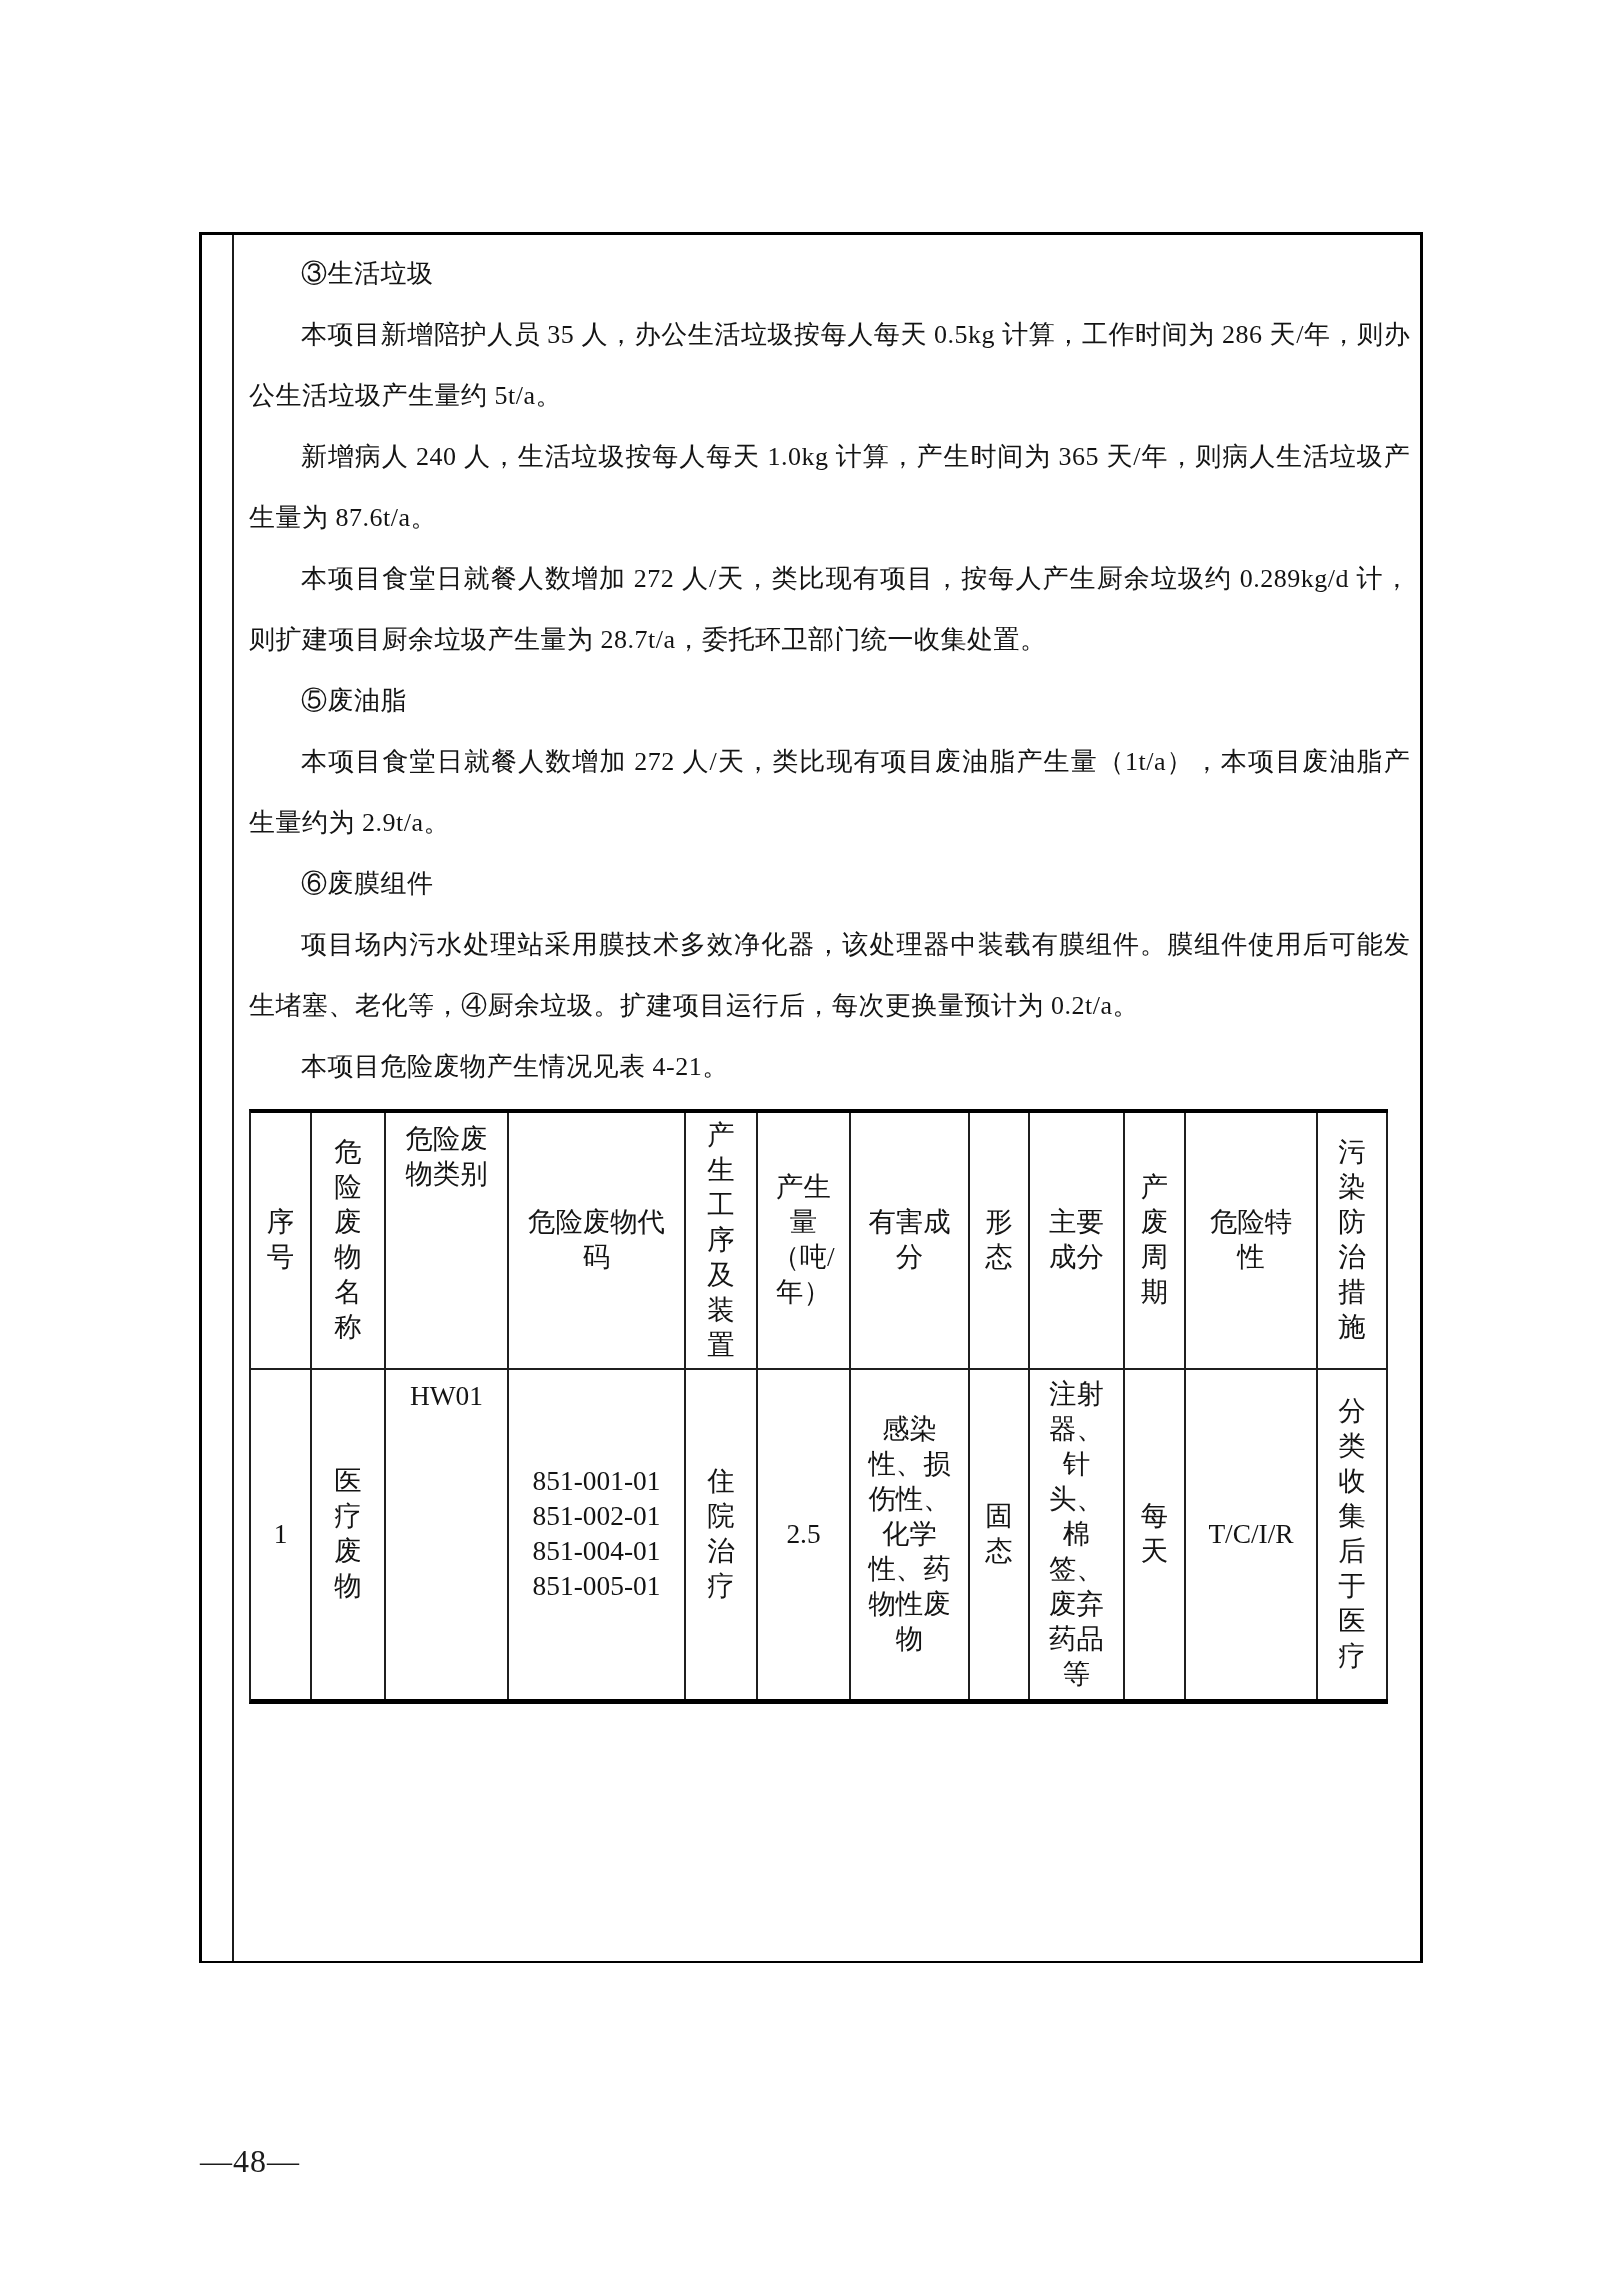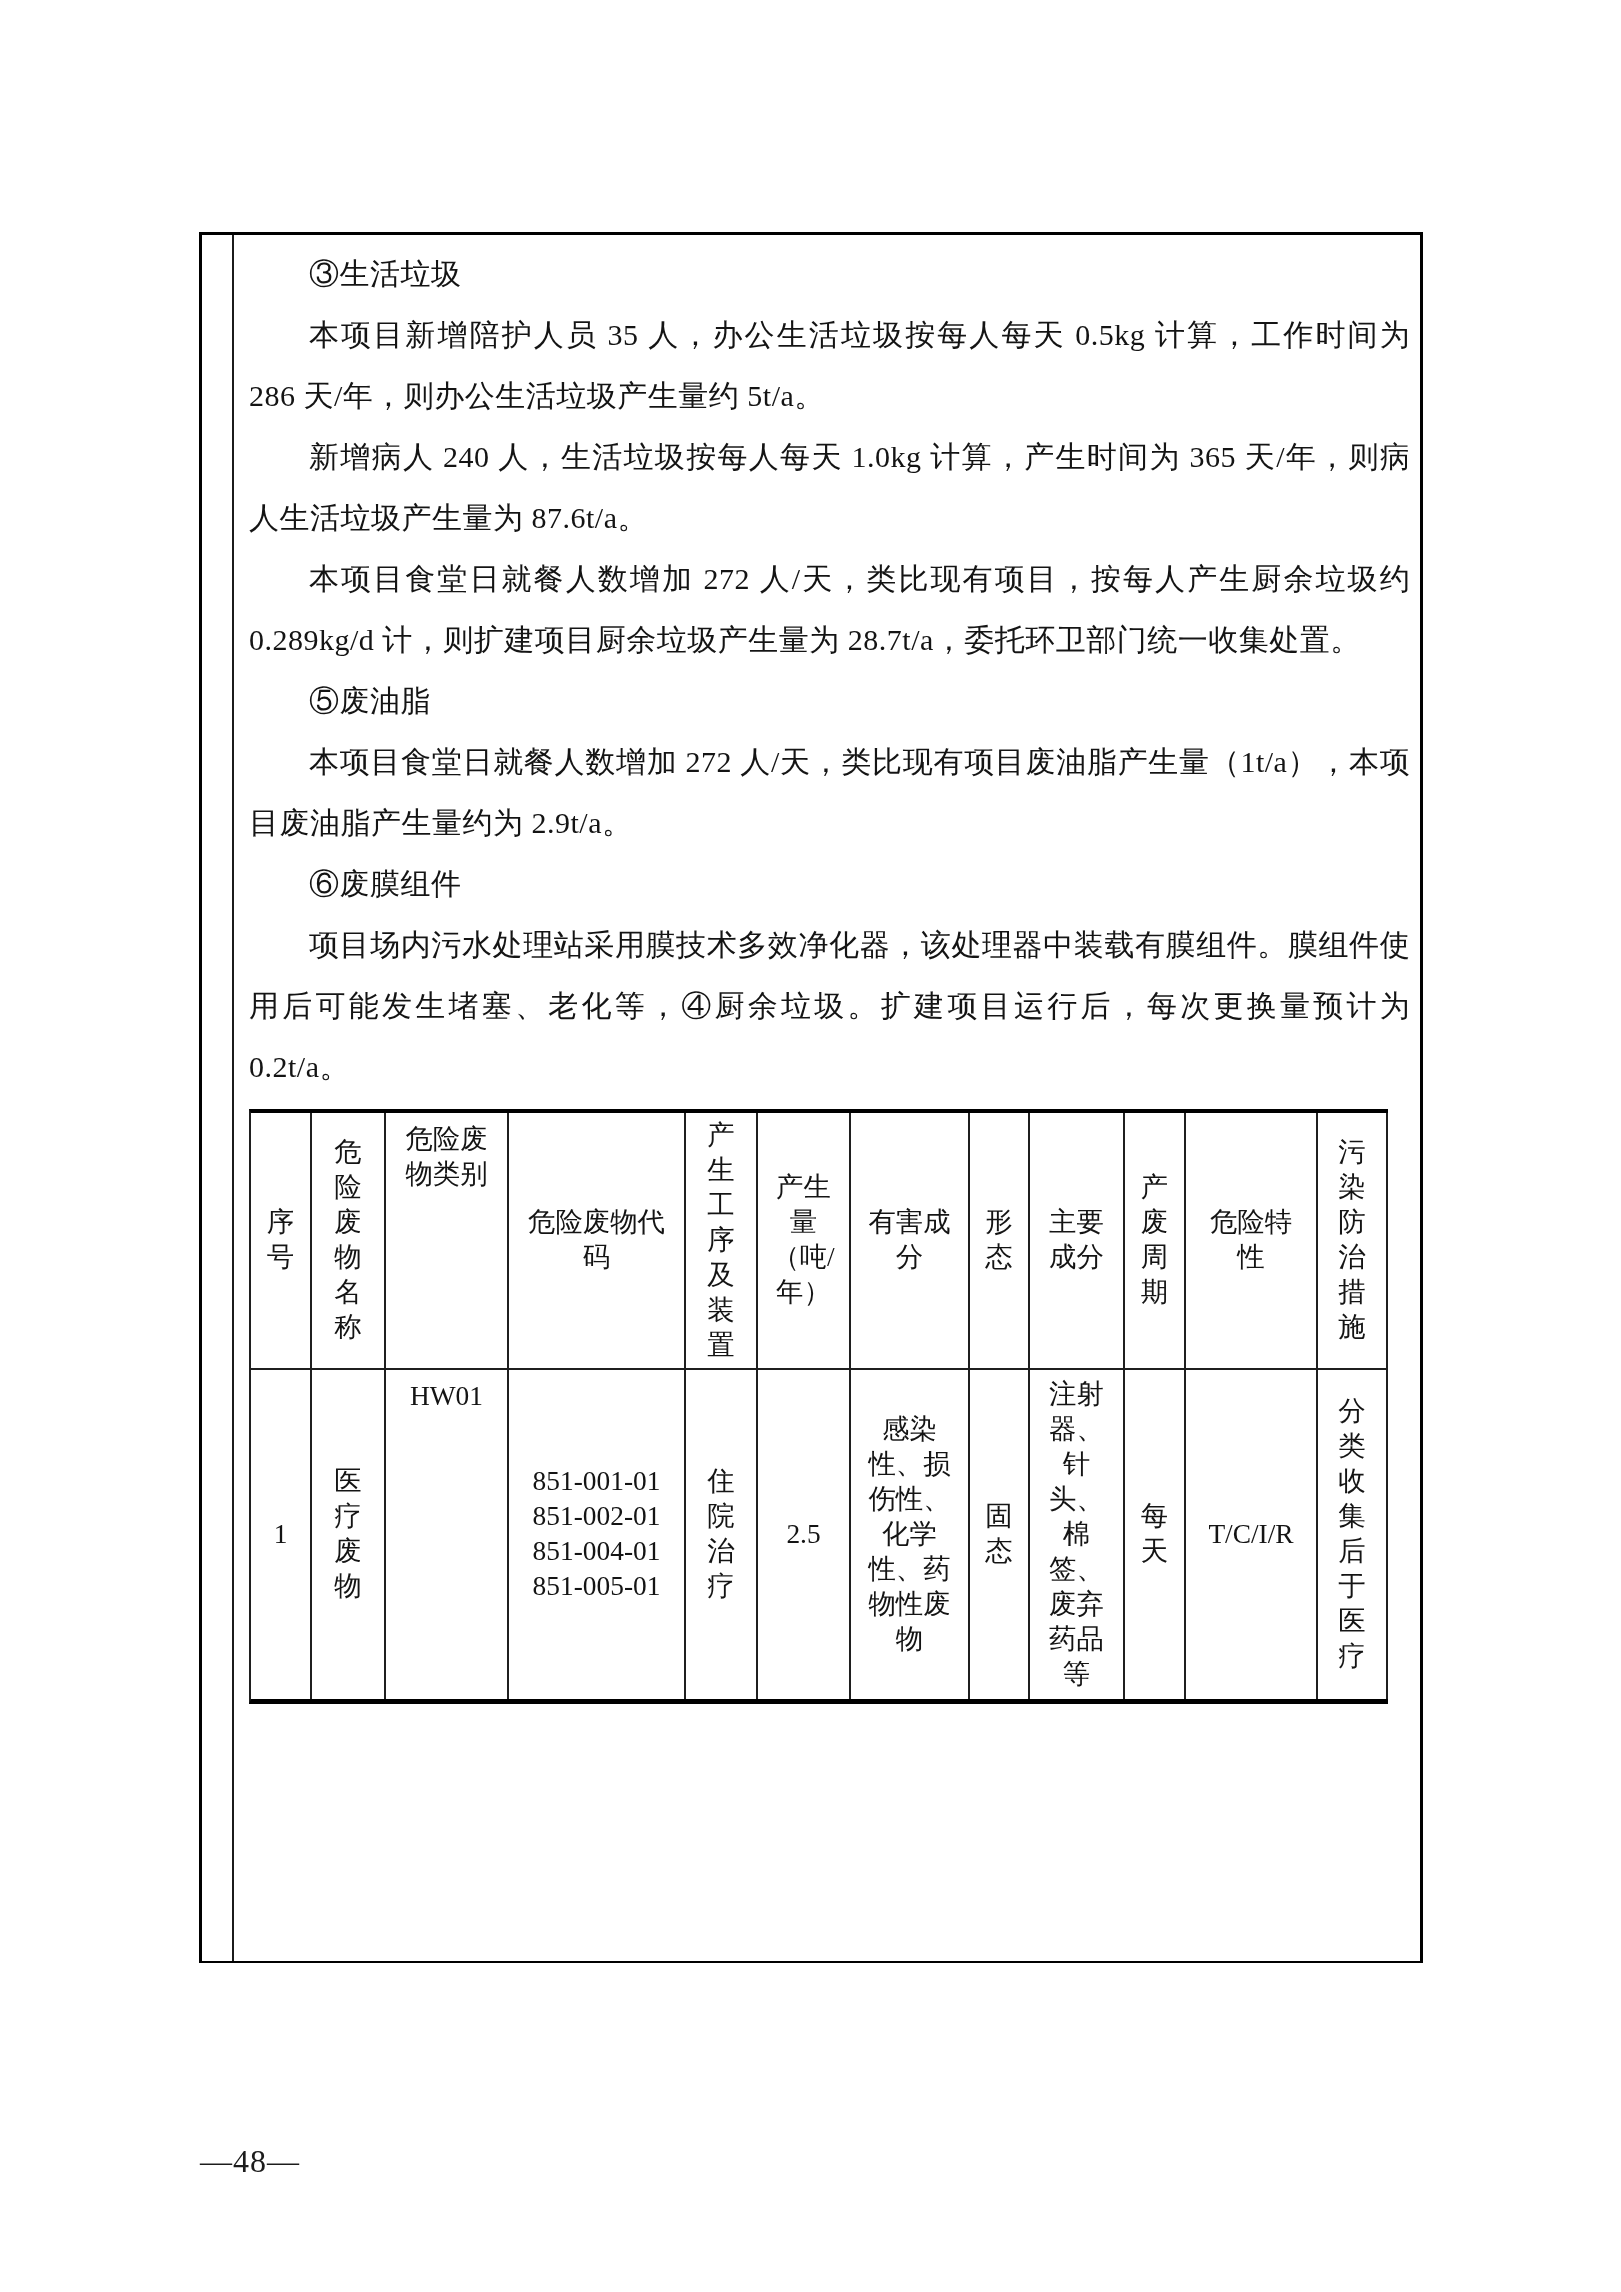--- a/index.html
+++ b/index.html
@@ -28,21 +28,21 @@
     width: 2px; background: #1b1b1b;
   }
 
   .content {
     position: absolute;
     left: 47px; right: 9.8px; top: 7.8px; bottom: 0;
   }
 
   .body-text p {
     margin: 0;
-    font-size: 30px;
+    font-size: 26px;
     line-height: 61px;
     text-indent: 2em;
     text-align: justify;
     letter-spacing: 0.5px;
   }
 
   .table-title {
     margin: 15.7px 0 0 0;
     font-size: 30px;
     line-height: 45px;
@@ -95,20 +95,21 @@
 
       <div class="body-text">
         <p>③生活垃圾</p>
         <p>本项目新增陪护人员 35 人，办公生活垃圾按每人每天 0.5kg 计算，工作时间为 286 天/年，则办公生活垃圾产生量约 5t/a。</p>
         <p>新增病人 240 人，生活垃圾按每人每天 1.0kg 计算，产生时间为 365 天/年，则病人生活垃圾产生量为 87.6t/a。</p>
         <p>本项目食堂日就餐人数增加 272 人/天，类比现有项目，按每人产生厨余垃圾约 0.289kg/d 计，则扩建项目厨余垃圾产生量为 28.7t/a，委托环卫部门统一收集处置。</p>
         <p>⑤废油脂</p>
         <p>本项目食堂日就餐人数增加 272 人/天，类比现有项目废油脂产生量（1t/a），本项目废油脂产生量约为 2.9t/a。</p>
         <p>⑥废膜组件</p>
         <p>项目场内污水处理站采用膜技术多效净化器，该处理器中装载有膜组件。膜组件使用后可能发生堵塞、老化等，④厨余垃圾。扩建项目运行后，每次更换量预计为 0.2t/a。</p>
+        <p>本项目危险废物产生情况见表 4-21。</p>
       </div>
 
 
       <div class="hw-table">
 
         <div class="cell head">序
 号</div>
         <div class="cell head">危
 险
 废

